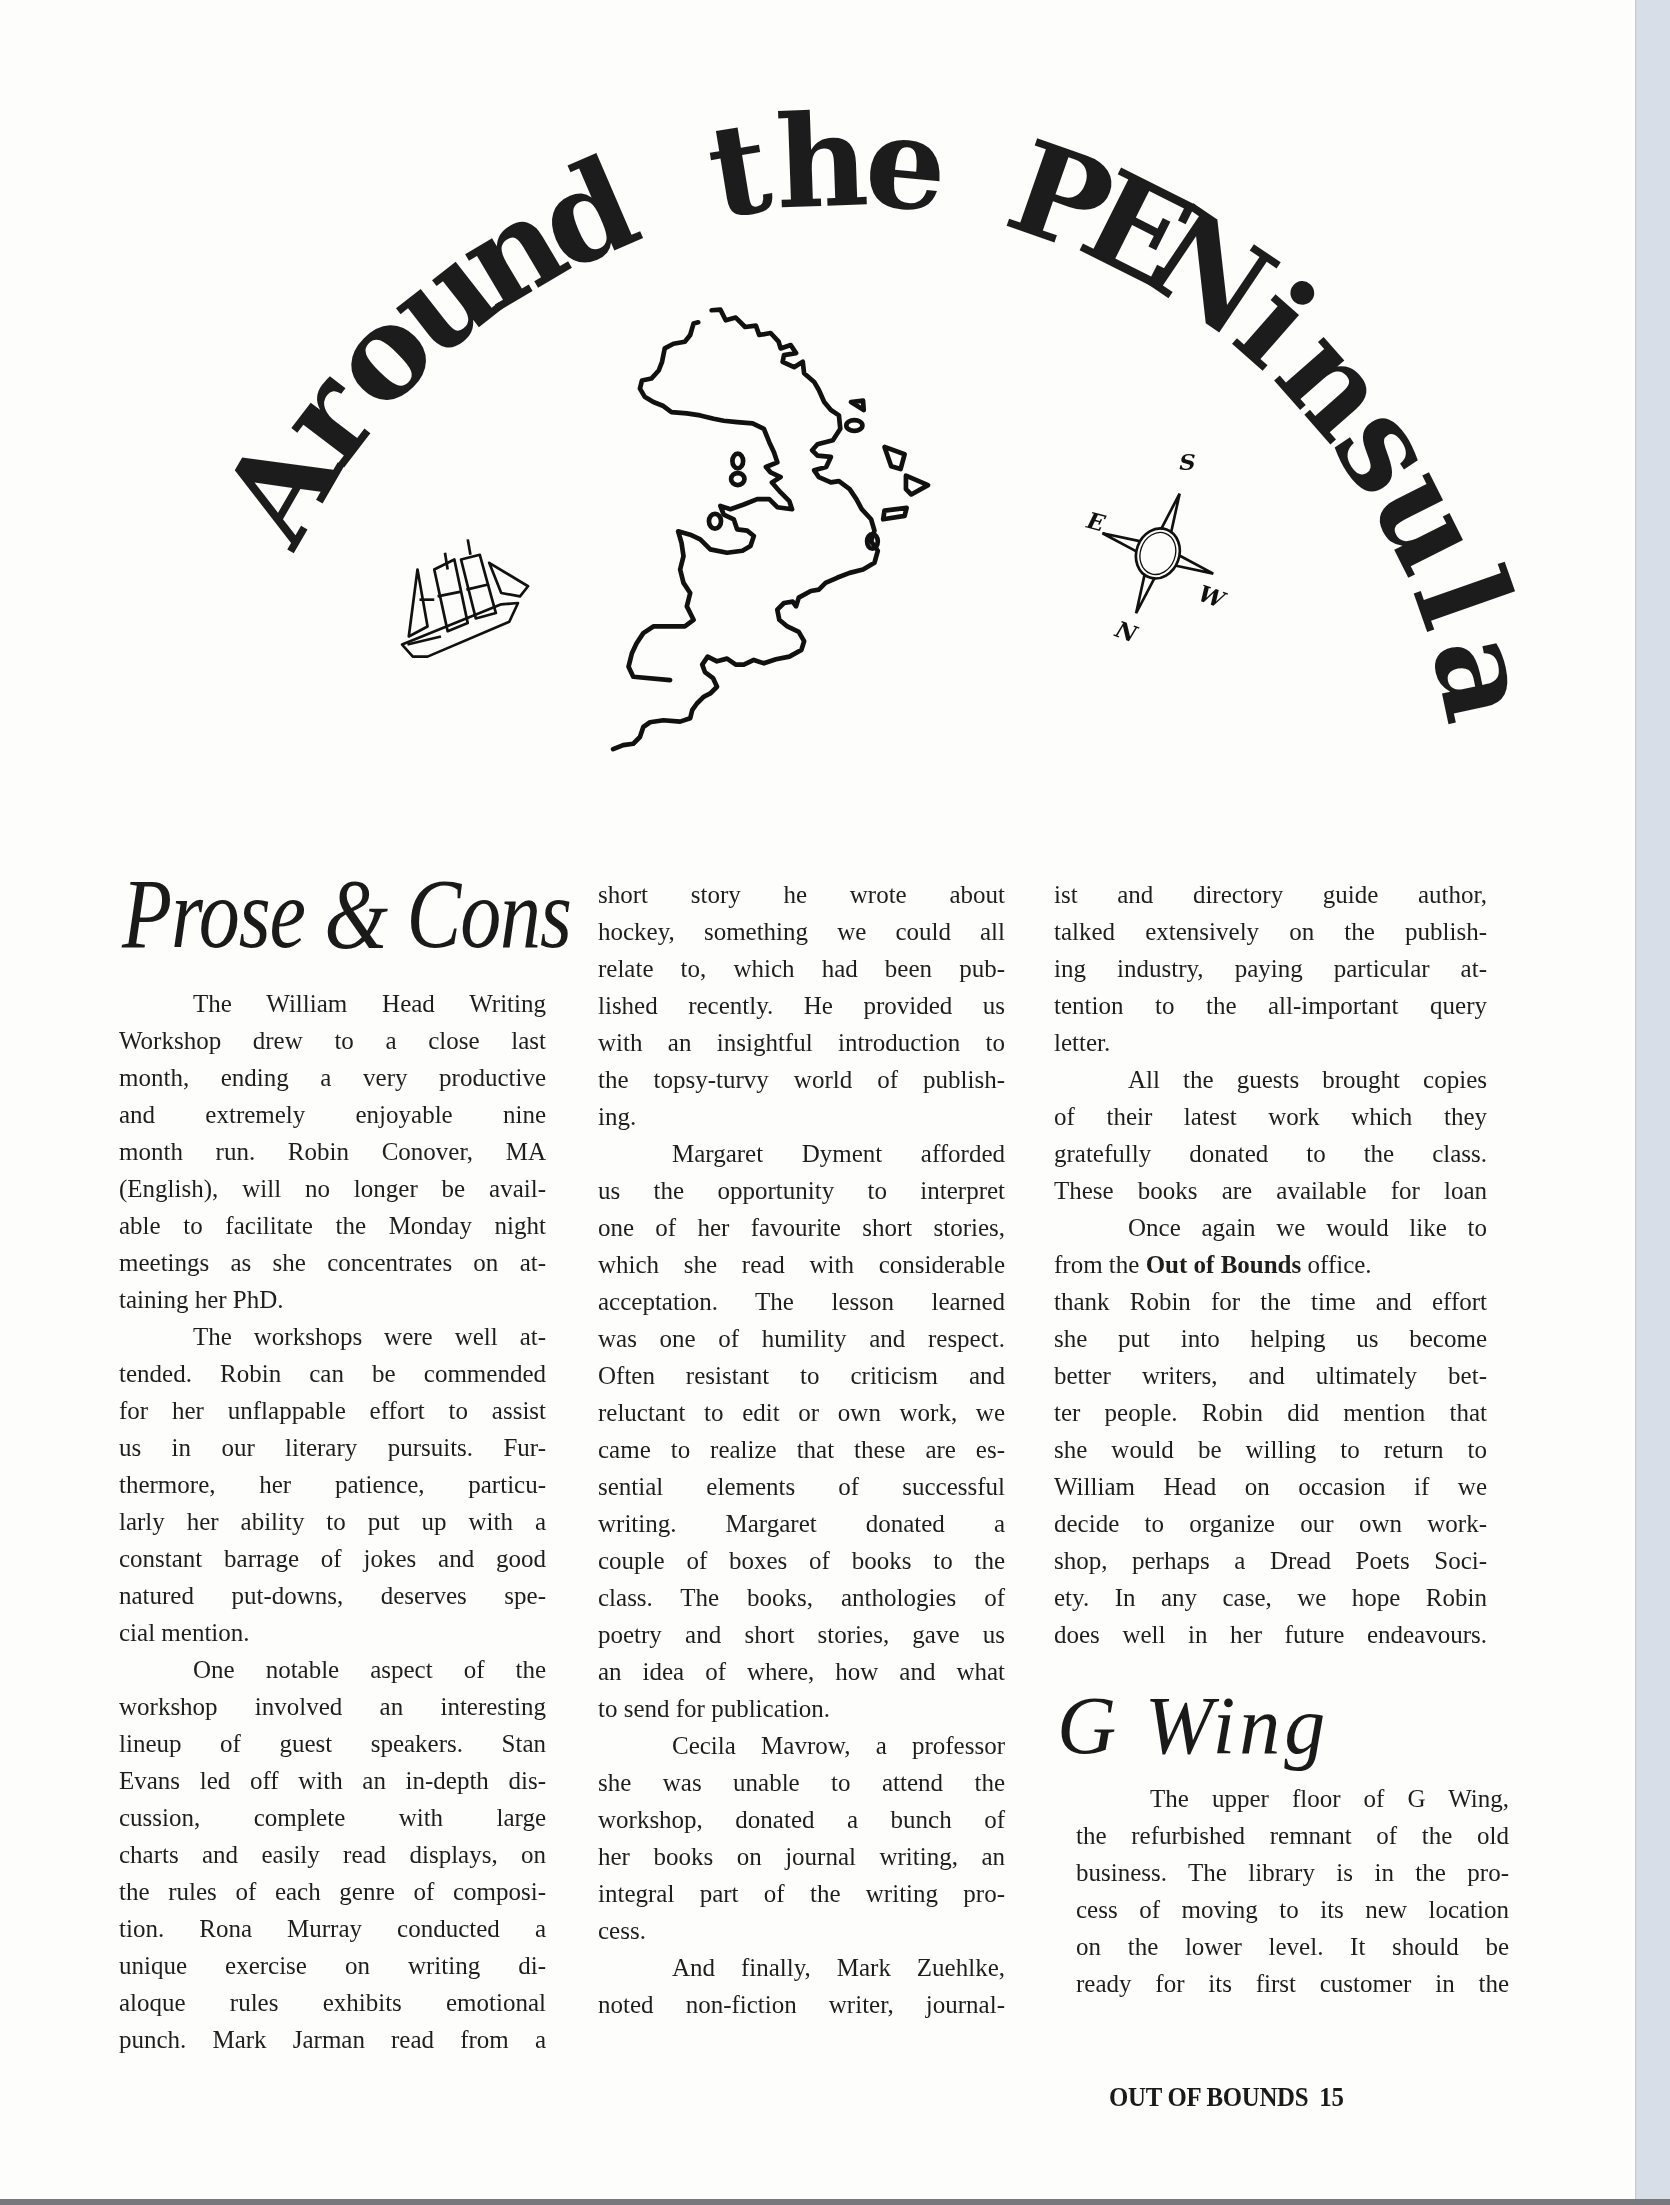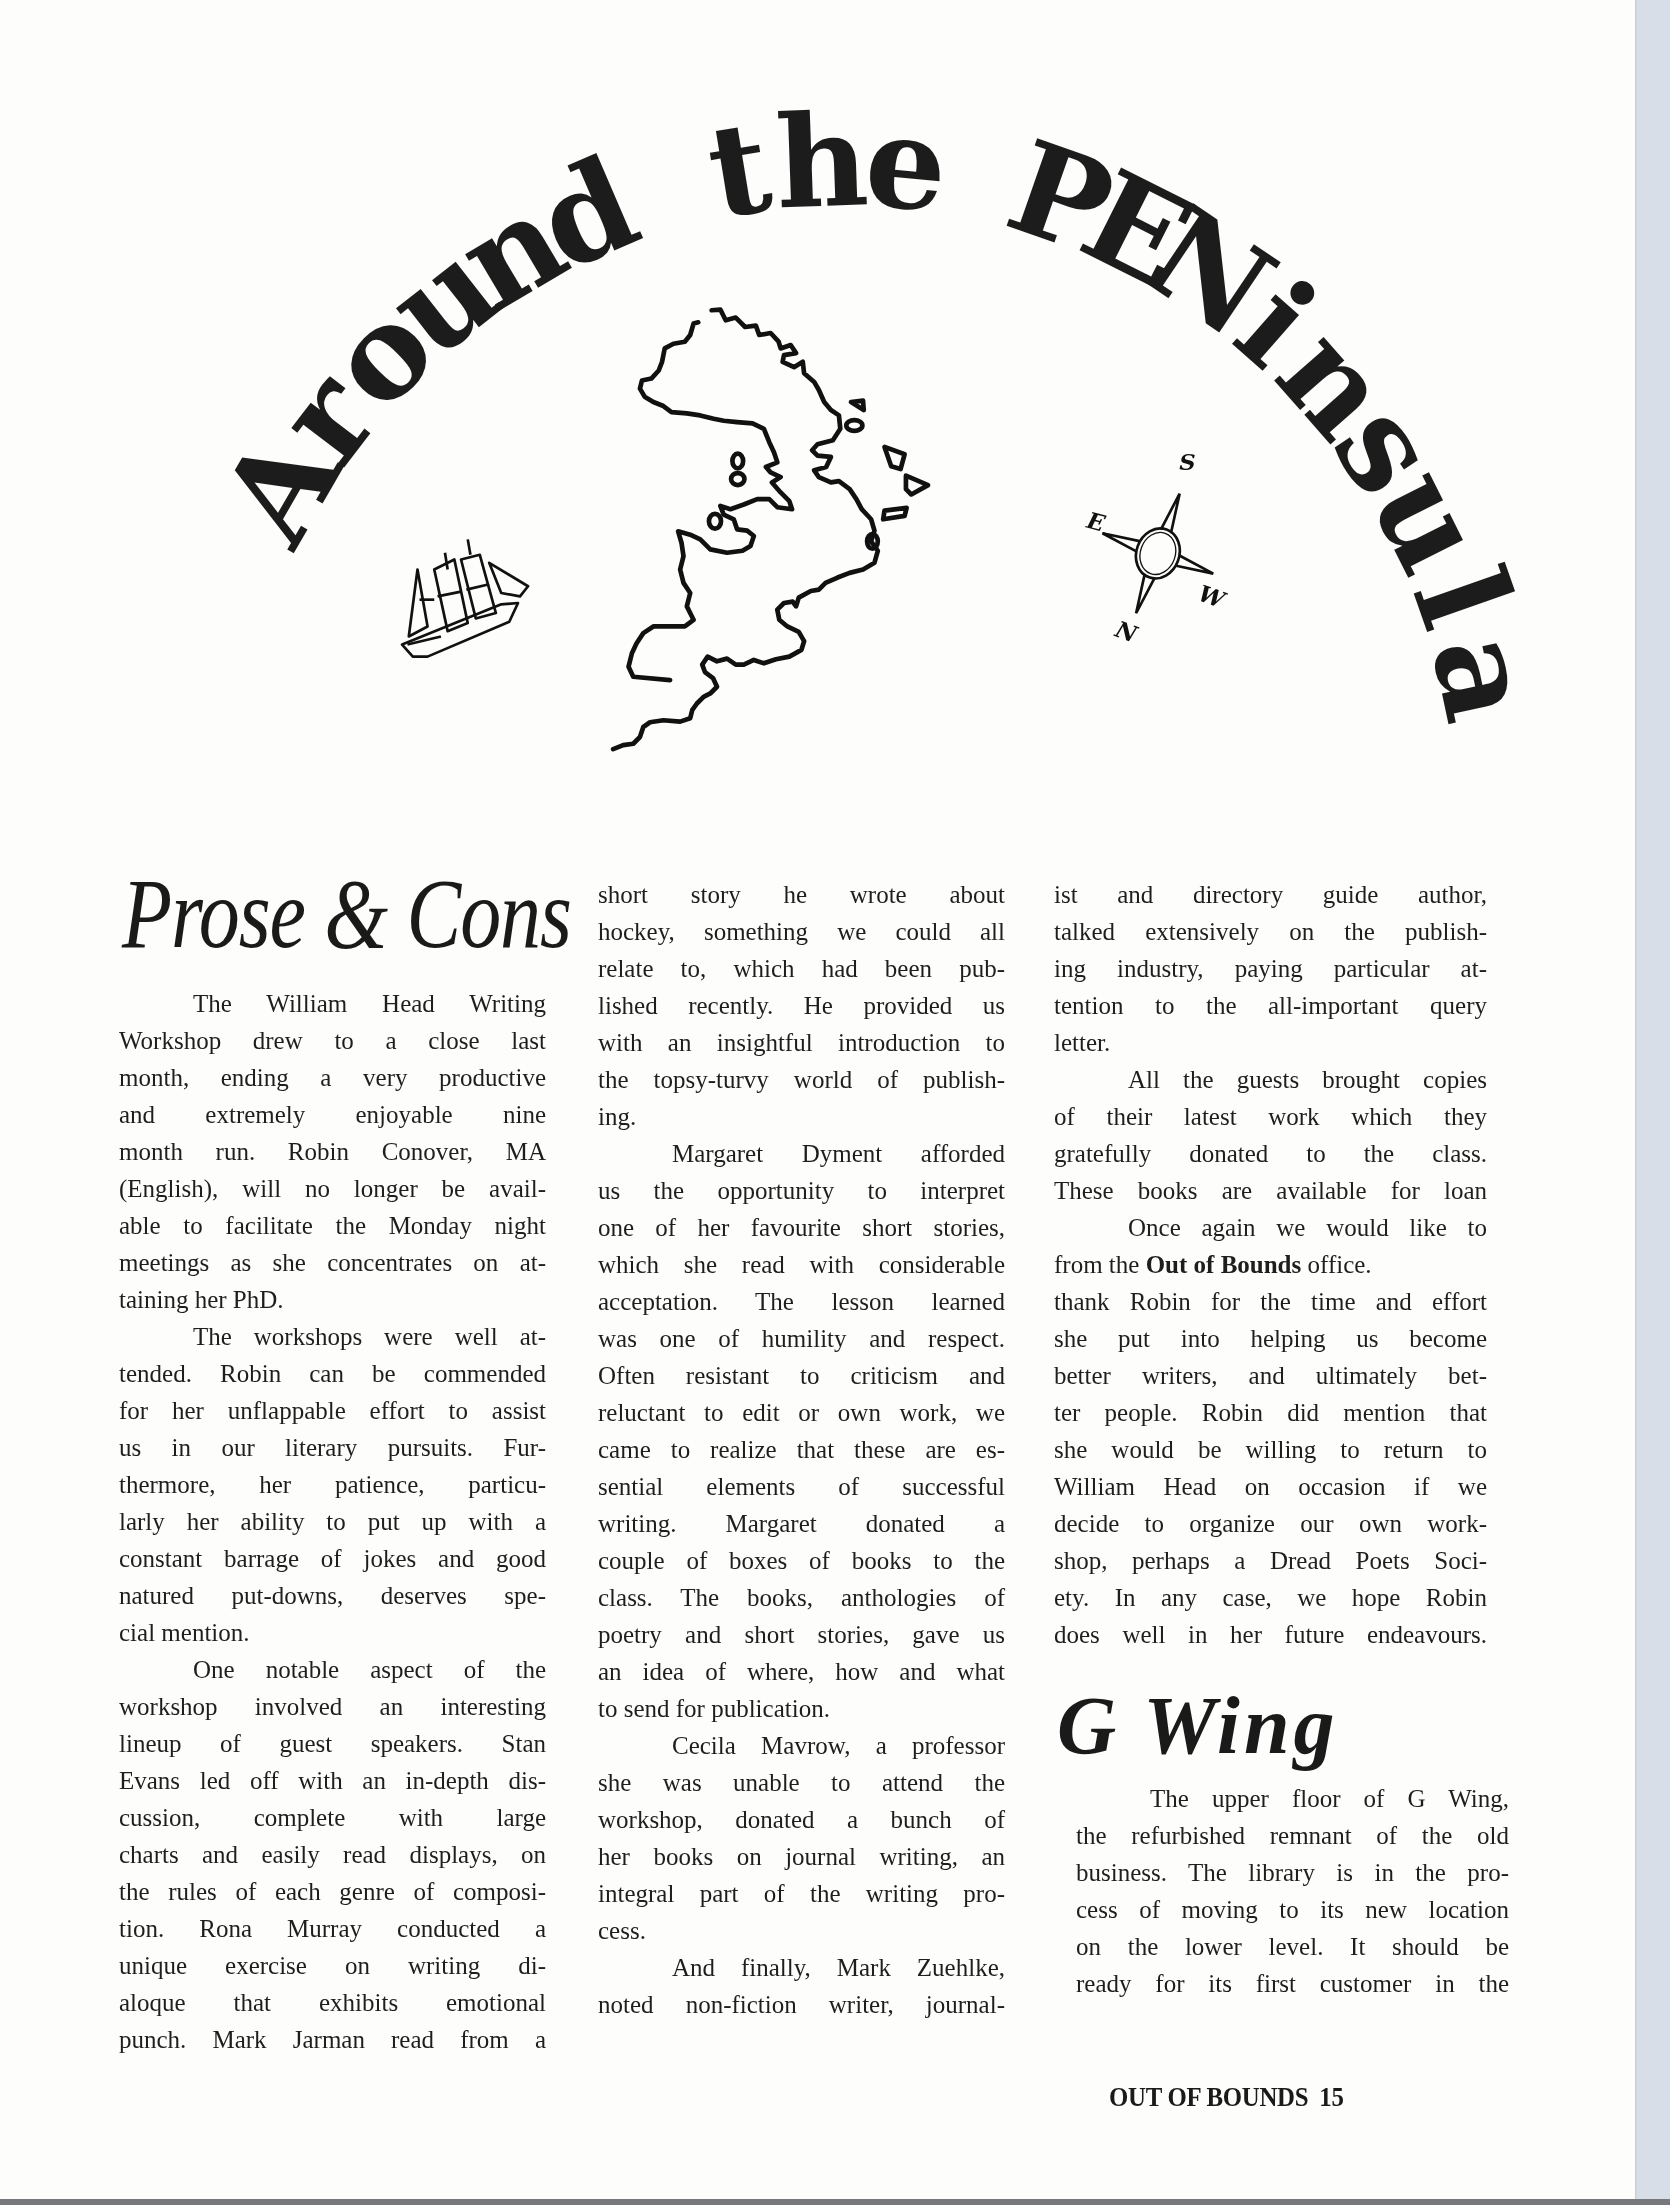--- a/index.html
+++ b/index.html
@@ -45,21 +45,21 @@
   .col .line span.bold { font-weight:bold; }
   .head-script {
     position:absolute;
     font-family:"Liberation Serif", serif;
     font-style:italic;
     color:#1a1a1a;
     line-height:1;
     white-space:nowrap;
   }
   .prose-head { left:122px; top:864px; font-size:100px; transform:scaleX(0.82); transform-origin:left top; letter-spacing:-1.3px; }
-  .gwing-head { left:1057px; top:1685px; font-size:82px; font-weight:bold; letter-spacing:4px; }
+  .gwing-head { left:1057px; top:1685px; font-size:82px; font-weight:normal; letter-spacing:4px; }
   .footer {
     position:absolute; left:1109px; top:2082px;
     font-family:"Liberation Serif", serif;
     font-weight:bold; font-size:27px; letter-spacing:-0.3px;
     transform:scaleX(0.92); transform-origin:left top;
     color:#1a1a1a;
   }
   .footer .pg { margin-left:12px; }
   svg.art { position:absolute; left:0; top:0; overflow:visible; }
 </style>
@@ -158,21 +158,21 @@
       <span class="line last">cial mention.</span>
       <span class="line indent">One notable aspect of the</span>
       <span class="line">workshop involved an interesting</span>
       <span class="line">lineup of guest speakers.  Stan</span>
       <span class="line">Evans led off with an in-depth dis-</span>
       <span class="line">cussion, complete with large</span>
       <span class="line">charts and easily read displays, on</span>
       <span class="line">the rules of each genre of composi-</span>
       <span class="line">tion.  Rona Murray conducted a</span>
       <span class="line">unique exercise on writing di-</span>
-      <span class="line">aloque that exhibits emotional</span>
+      <span class="line">aloque rules exhibits emotional</span>
       <span class="line">punch.  Mark Jarman read from a</span>
     </div>
   <div class="col" id="col1" style="left:598px; top:876px; width:407px;">
       <span class="line">short story he wrote about</span>
       <span class="line">hockey, something we could all</span>
       <span class="line">relate to, which had been pub-</span>
       <span class="line">lished recently.  He provided us</span>
       <span class="line">with an insightful introduction to</span>
       <span class="line">the topsy-turvy world of publish-</span>
       <span class="line last">ing.</span>

